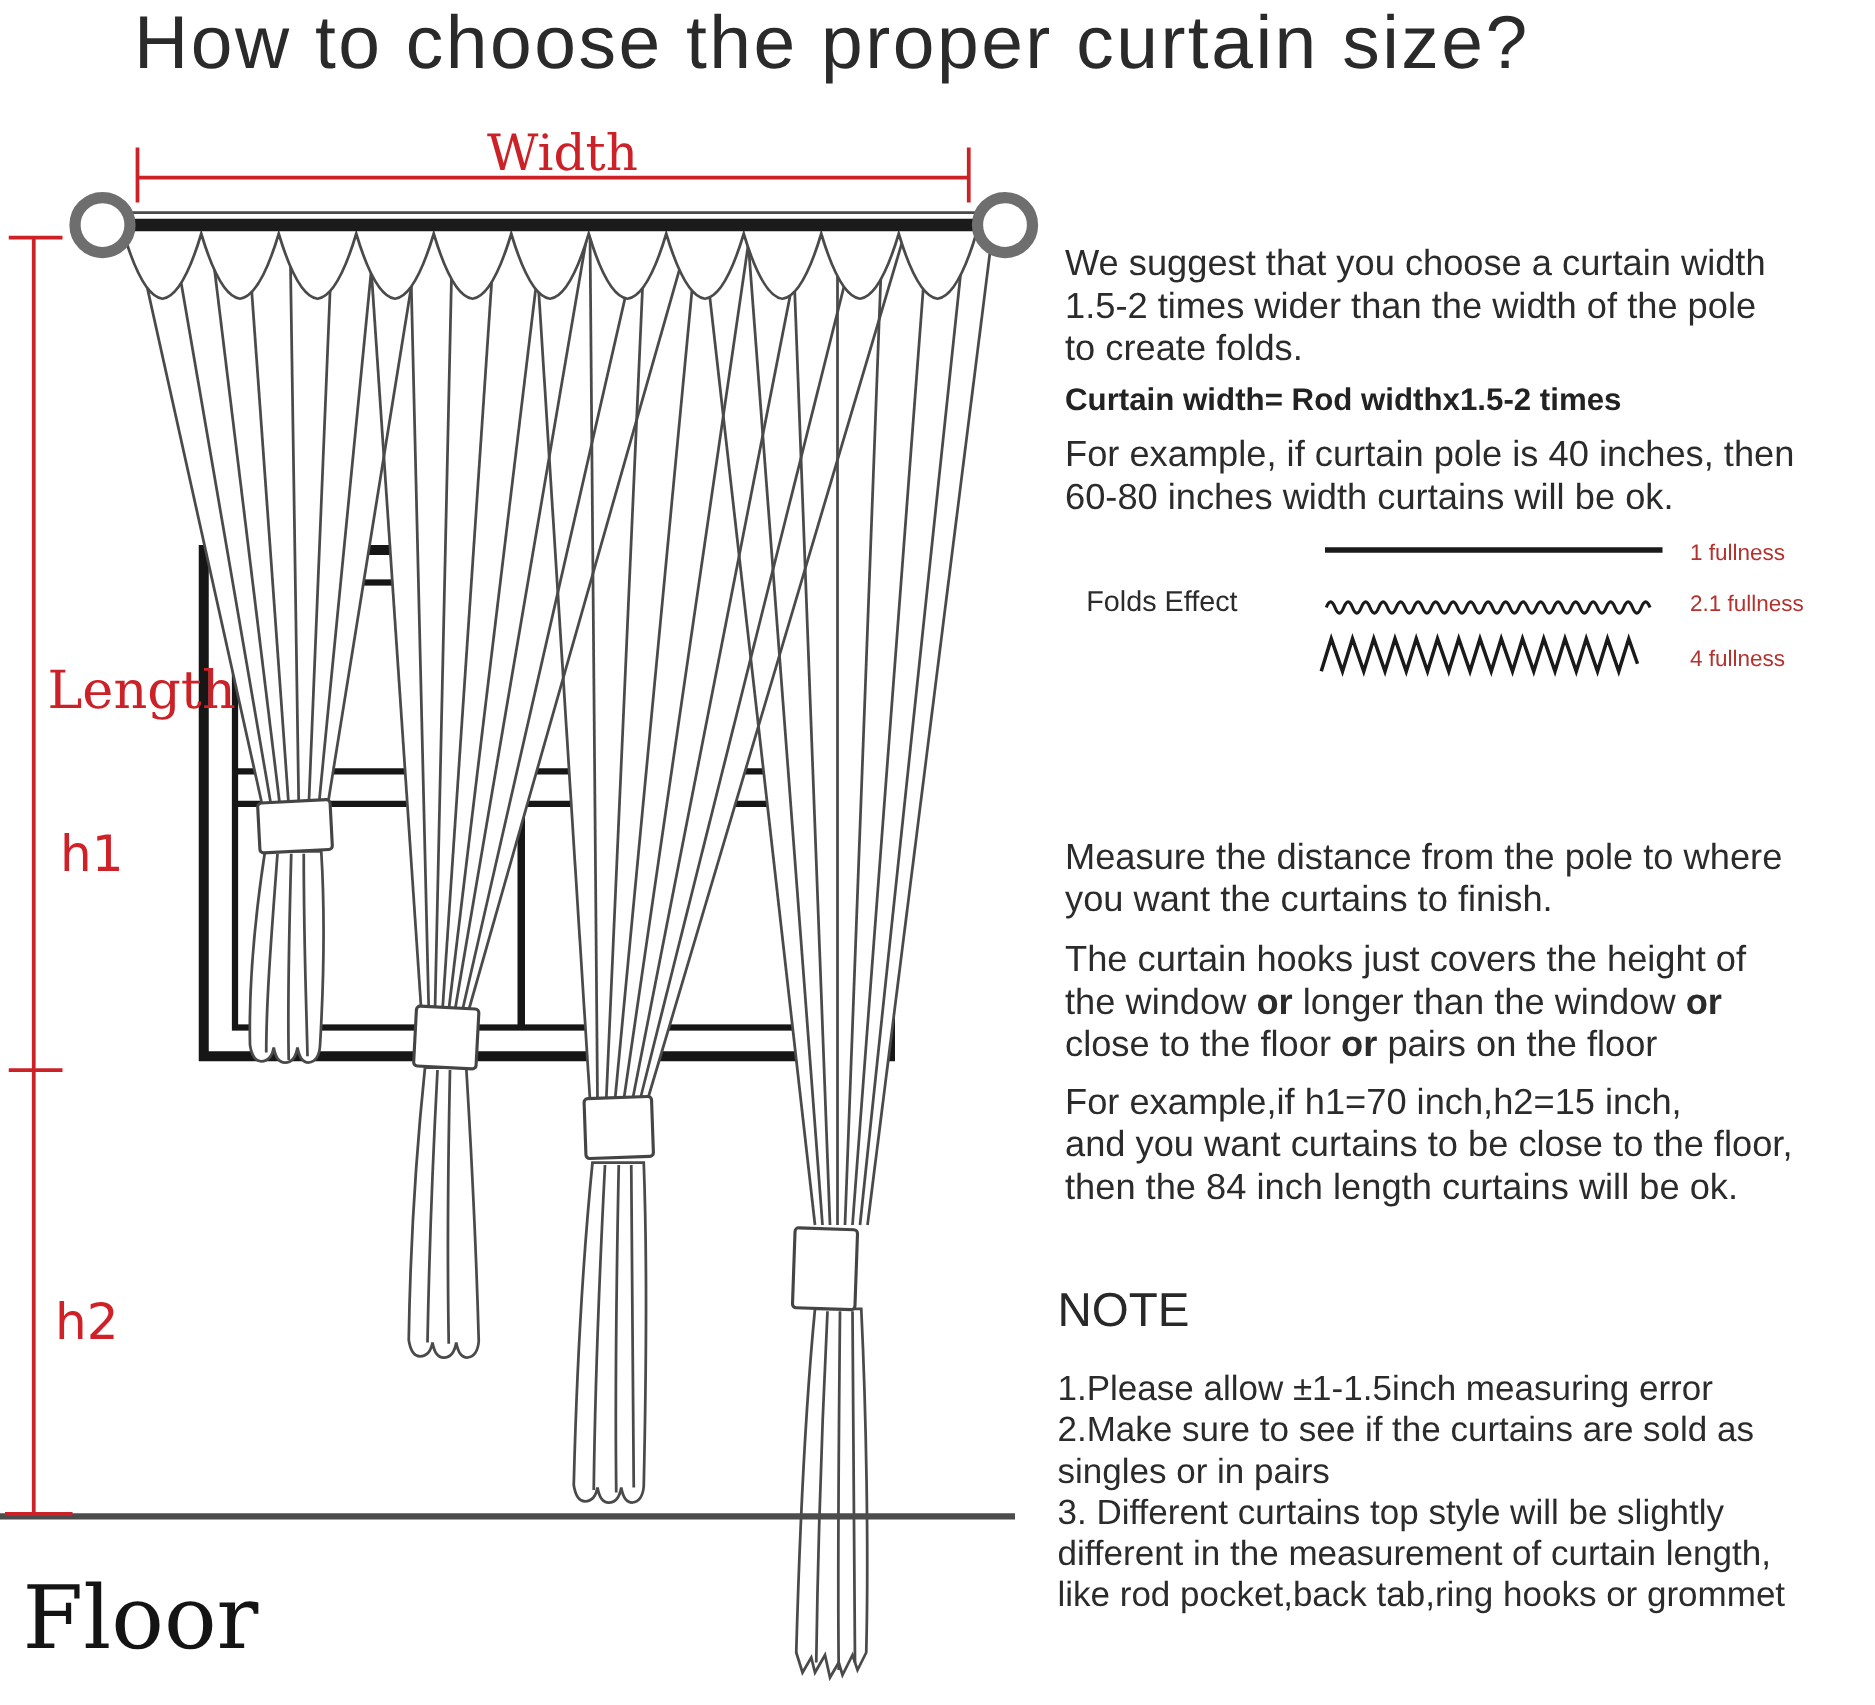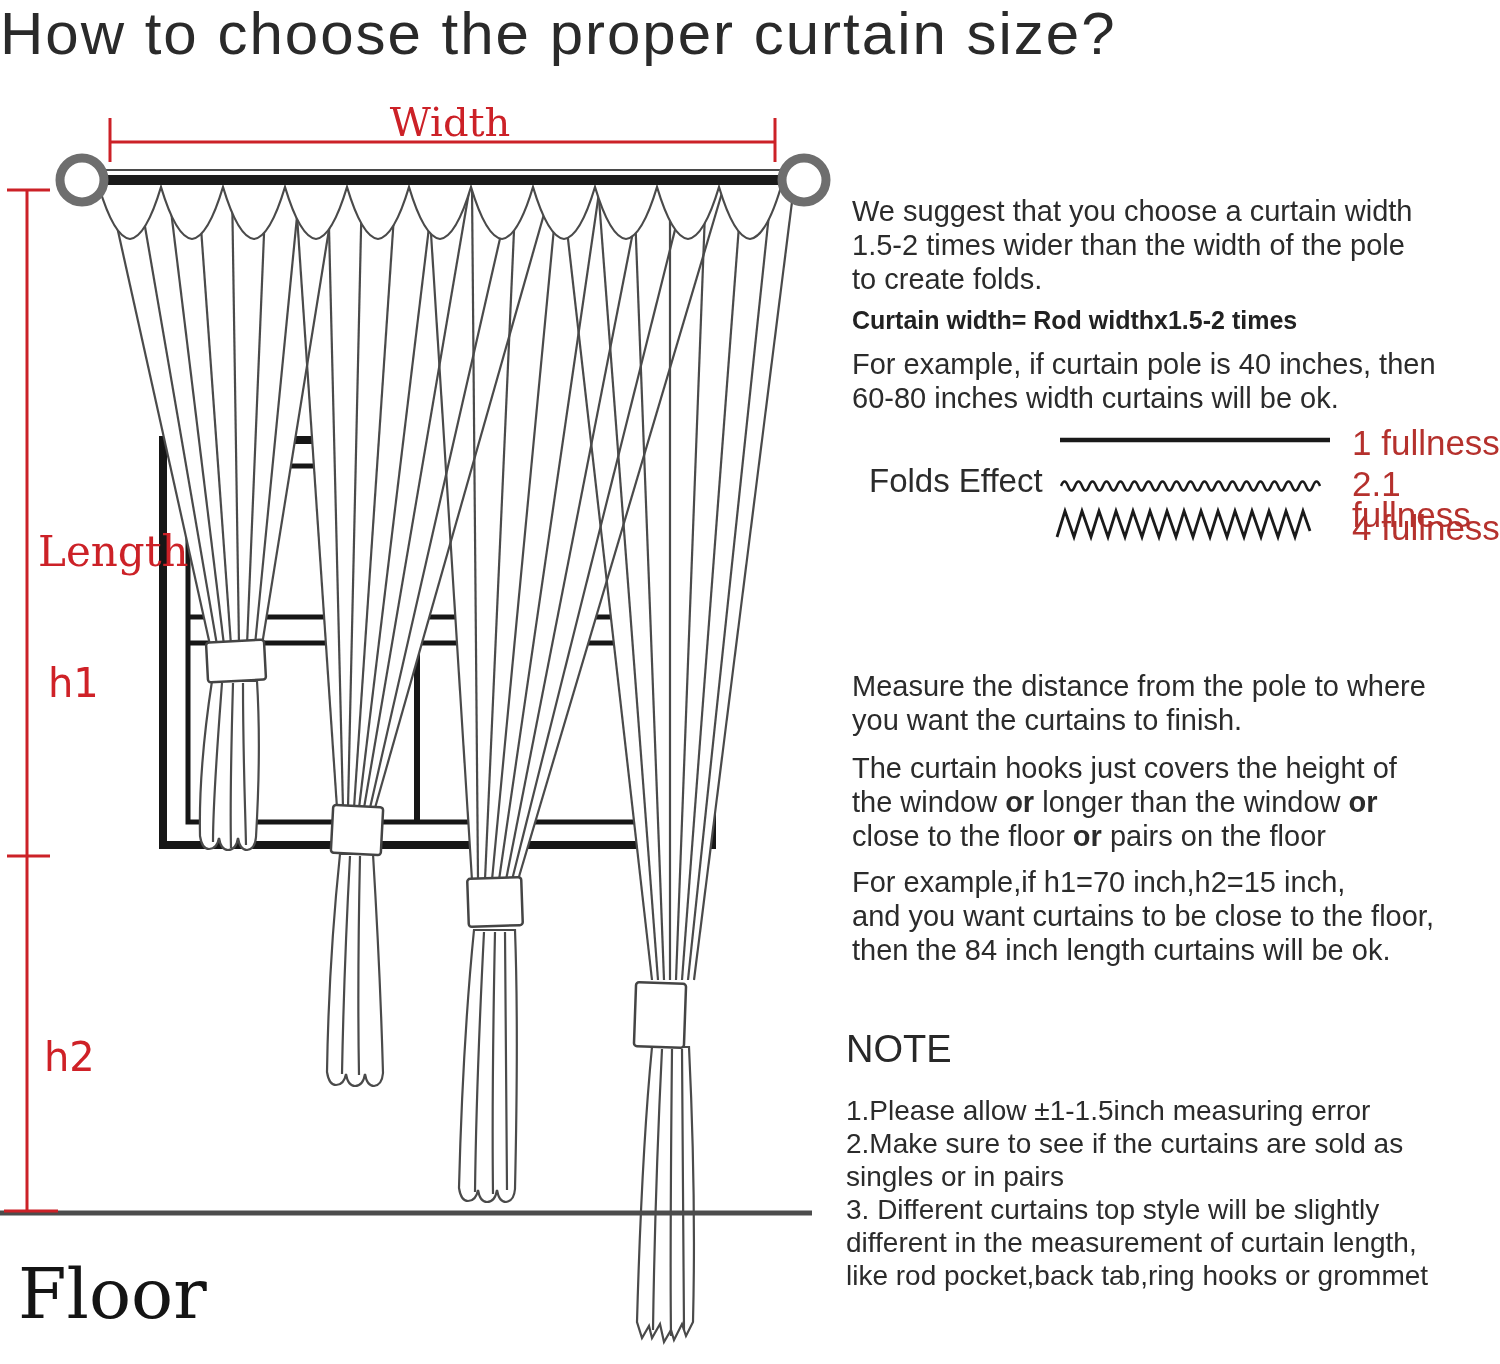--- a/index.html
+++ b/index.html
@@ -1,26 +1,26 @@
 <!DOCTYPE html>
 <html><head>
 <meta charset="utf-8">
 <style>
   html,body{margin:0;padding:0;background:#fff;}
   #page{position:relative;width:1500px;height:1364px;background:#ffffff;overflow:hidden;
         font-family:"Liberation Sans",sans-serif;color:#2b2b2b;}
   .abs{position:absolute;}
-  #title{top:0;left:0;width:1331px;font-size:60px;line-height:68px;
+  #title{top:0;left:0;width:1331px;text-align:center;font-size:60px;line-height:68px;
          letter-spacing:2px;color:#2a2a2a;}
   .heading{font-size:46px;line-height:54px;color:#282828;}
   .para{font-size:29px;line-height:34px;white-space:pre-line;width:680px;color:#2b2b2b;}
   .formula{font-size:25px;line-height:36px;font-weight:700;color:#222;}
   .rich b{font-weight:700;}
-  .folds-label{font-size:33px;line-height:36px;color:#2b2b2b;}
-  .fullness{font-size:35px;line-height:31px;color:#b5312d;}
+  .folds-label{font-size:23px;line-height:36px;color:#2b2b2b;}
+  .fullness{font-size:18px;line-height:31px;color:#b5312d;}
   .note-heading{font-size:38px;line-height:58px;color:#282828;}
   .note-item{font-size:28px;line-height:33px;white-space:pre-line;width:680px;color:#2b2b2b;margin:0;}
   svg text.serif-red{font-family:"DejaVu Serif","Liberation Serif",serif;fill:#cc2127;}
   svg text.sans-red{font-family:"DejaVu Sans","Liberation Sans",sans-serif;fill:#cf2127;}
   svg text.floor-text{font-family:"DejaVu Serif","Liberation Serif",serif;fill:#141414;}
   .fold-line{stroke:#1a1a1a;fill:none;}
 </style>
 </head>
 <body>
 

